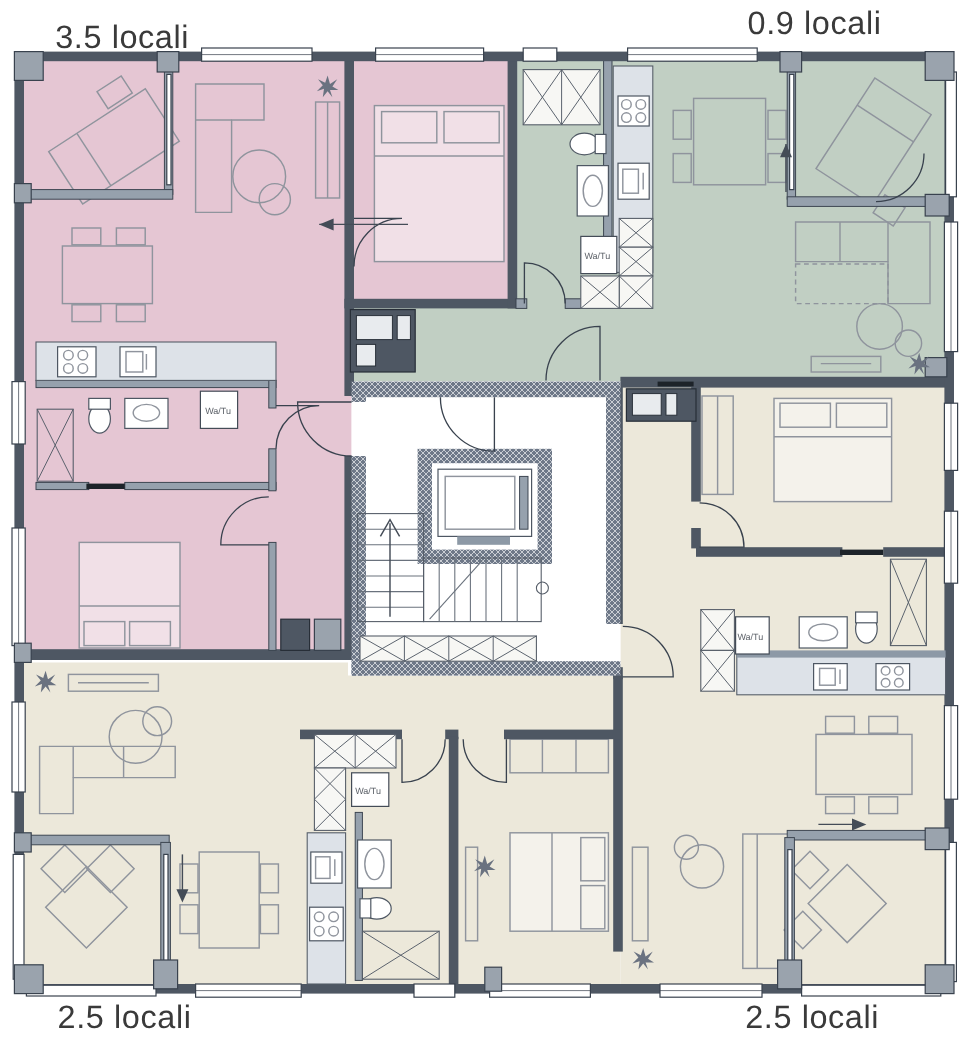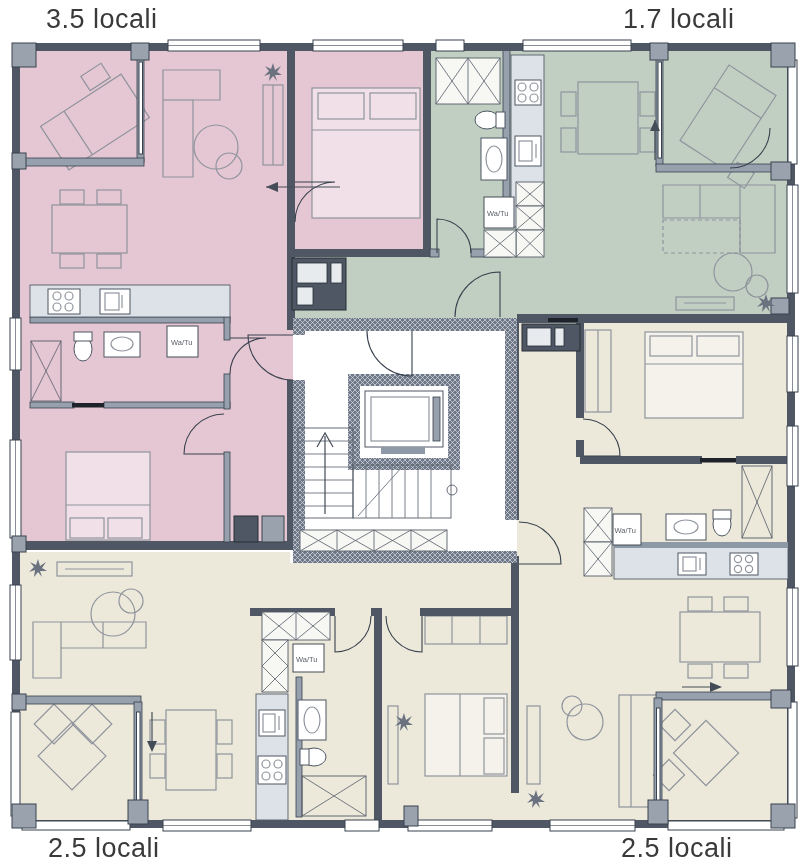--- a/index.html
+++ b/index.html
@@ -3,21 +3,21 @@
 <meta charset="utf-8">
 <style>
   html,body{margin:0;padding:0;background:#ffffff;}
   .stage{
     position:relative;width:809px;height:868px;background:#ffffff;overflow:hidden;
     font-family:"Liberation Sans", sans-serif;
   }
   .apt-label{
     position:absolute;font-size:27px;color:#3a3a3a;letter-spacing:0.5px;white-space:nowrap;
   }
-  .lbl-tl{left:46px;top:4px;}
+  .lbl-tl{left:46px;top:16px;}
   .lbl-tr{left:623px;top:4px;}
   .lbl-bl{left:48px;top:833px;}
   .lbl-br{left:621px;top:833px;}
   svg{position:absolute;left:0;top:0;}
   .furn{stroke:#8f949d;stroke-width:1.2;fill:none;}
   .furnW{stroke:#8f949d;stroke-width:1.2;fill:rgba(255,255,255,0.45);}
   .wallD{fill:#4e5763;}
   .wallL{fill:#96a1ad;stroke:#39424e;stroke-width:0.8;}
   .col{fill:#9aa3ad;stroke:#39424e;stroke-width:1;}
   .win{fill:#ffffff;stroke:#39424e;stroke-width:1;}
@@ -38,21 +38,21 @@
   .tread{stroke:#6a727d;stroke-width:0.9;}
   .plant{fill:#6a7280;}
   .bar{fill:#1d2329;}
 </style>
 </head>
 <body>
 
 <div class="stage">
 
   <div class="apt-label lbl-tl">3.5 locali</div>
-  <div class="apt-label lbl-tr">1.7 locali</div>
+  <div class="apt-label lbl-tr">0.9 locali</div>
   <div class="apt-label lbl-bl">2.5 locali</div>
   <div class="apt-label lbl-br">2.5 locali</div>
 
   <svg width="809" height="868" viewBox="0 0 809 868">
     <defs>
       <pattern id="hatch" width="5" height="5" patternUnits="userSpaceOnUse">
         <rect width="5" height="5" fill="#6e7888"></rect>
         <path d="M0,0 L5,5 M5,0 L0,5" stroke="#ffffff" stroke-width="0.7" opacity="0.75"></path>
       </pattern>
     </defs>

